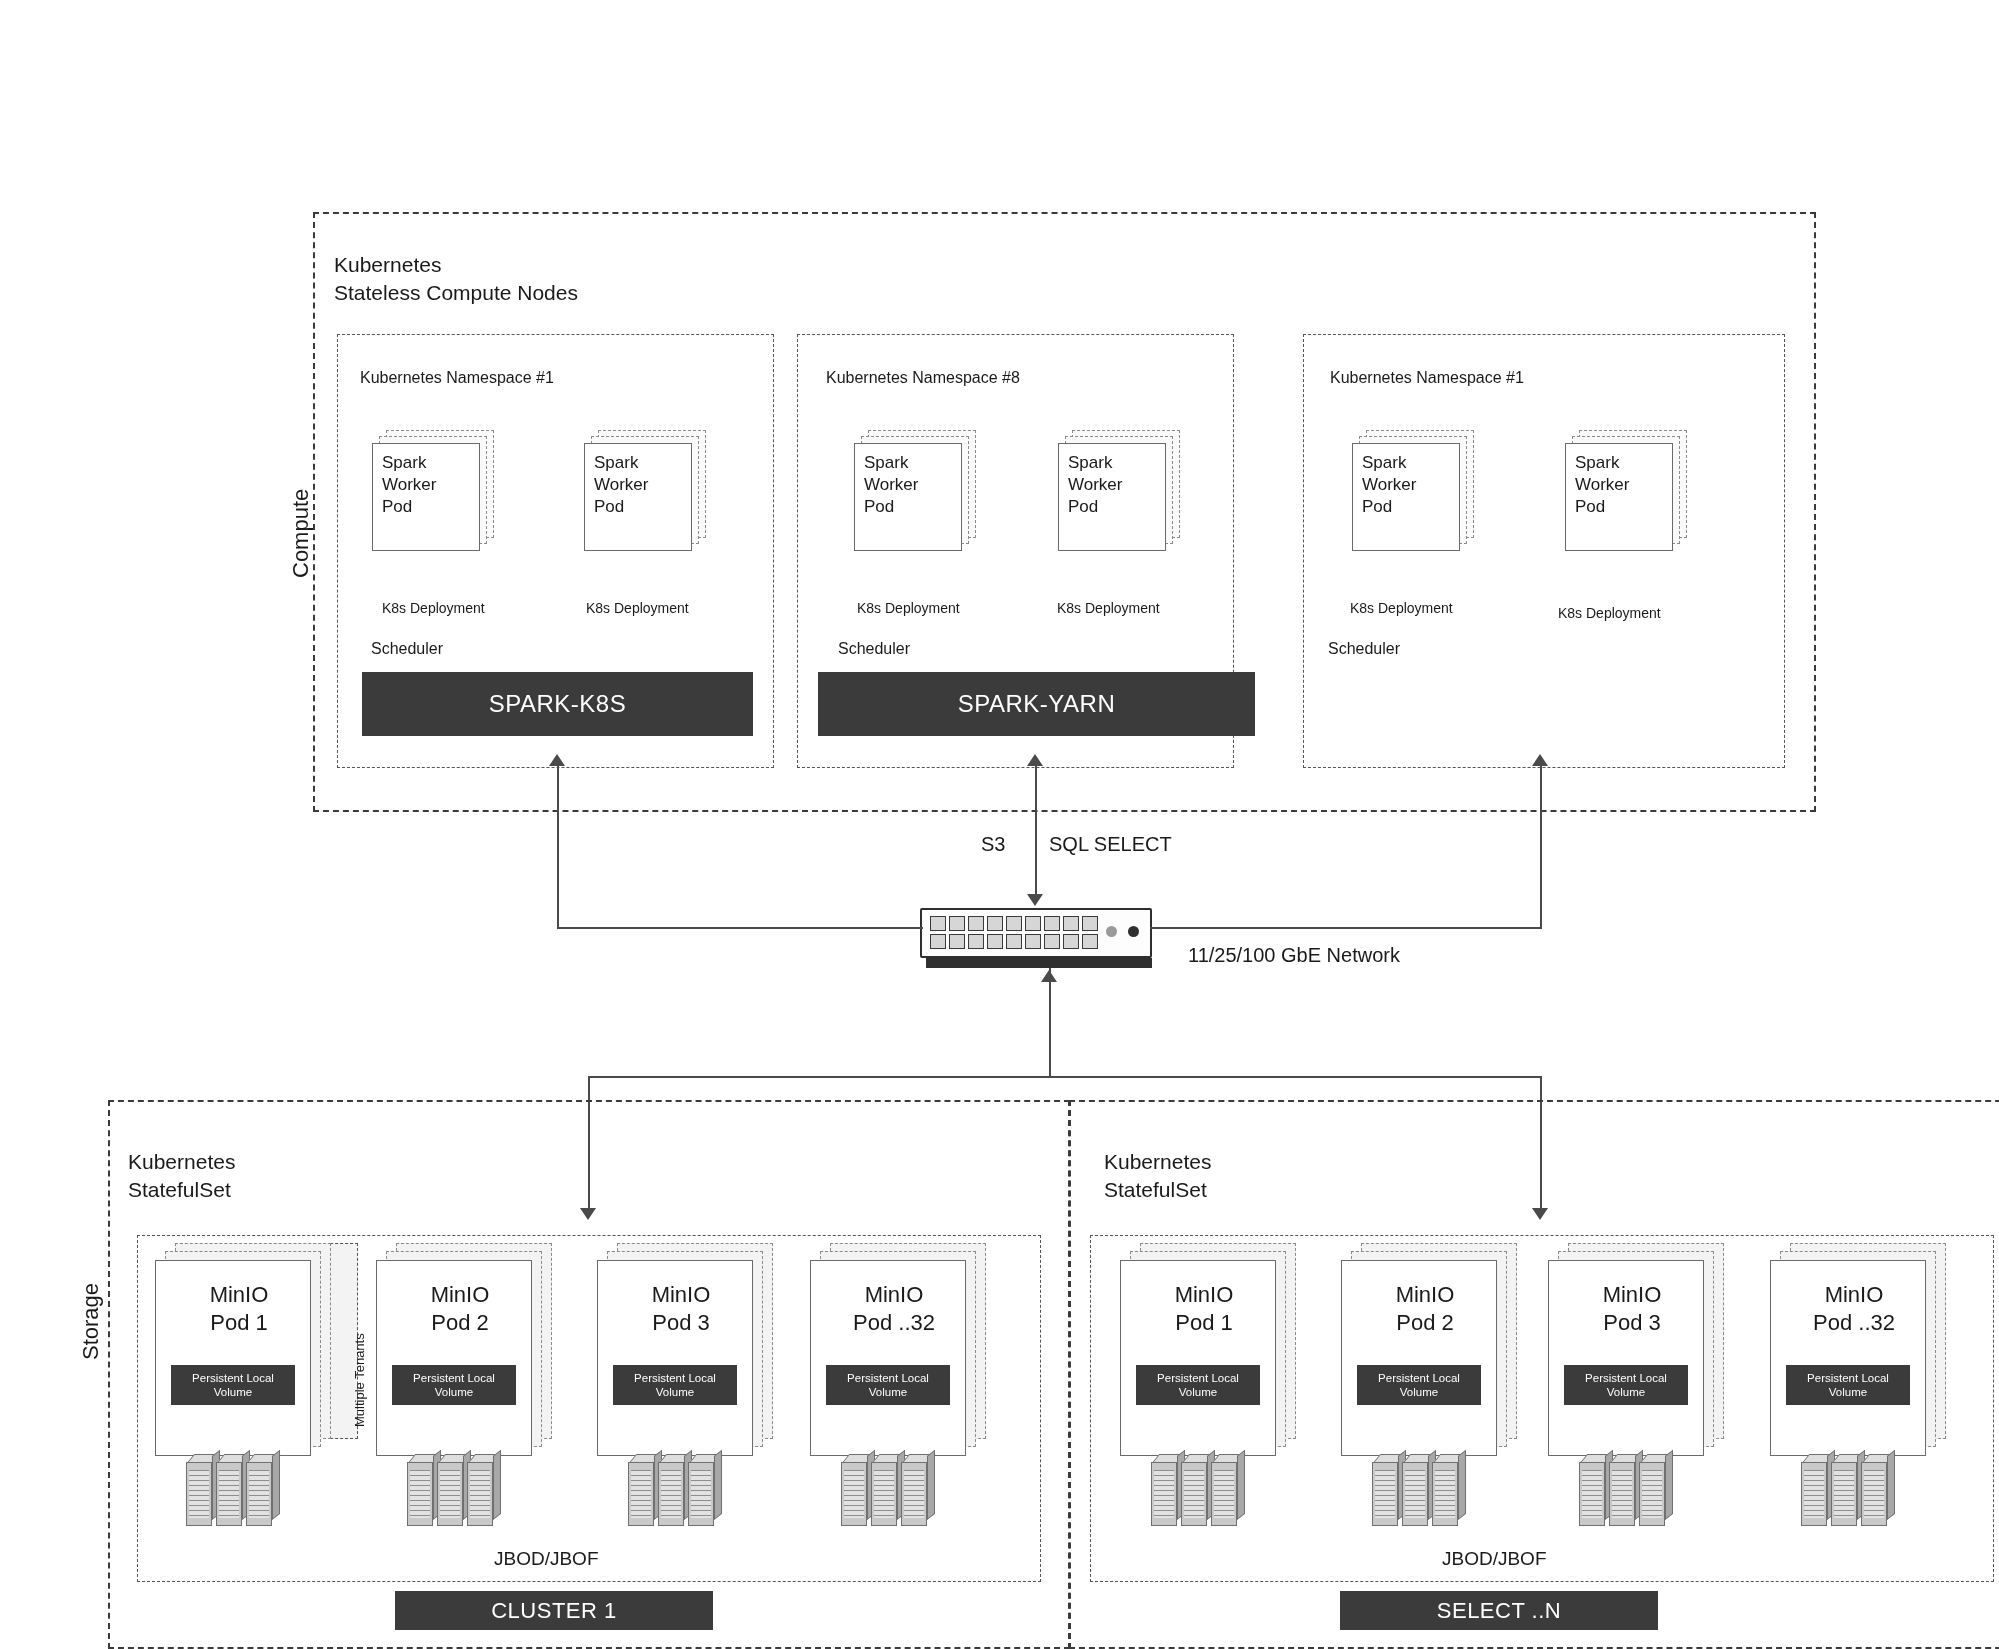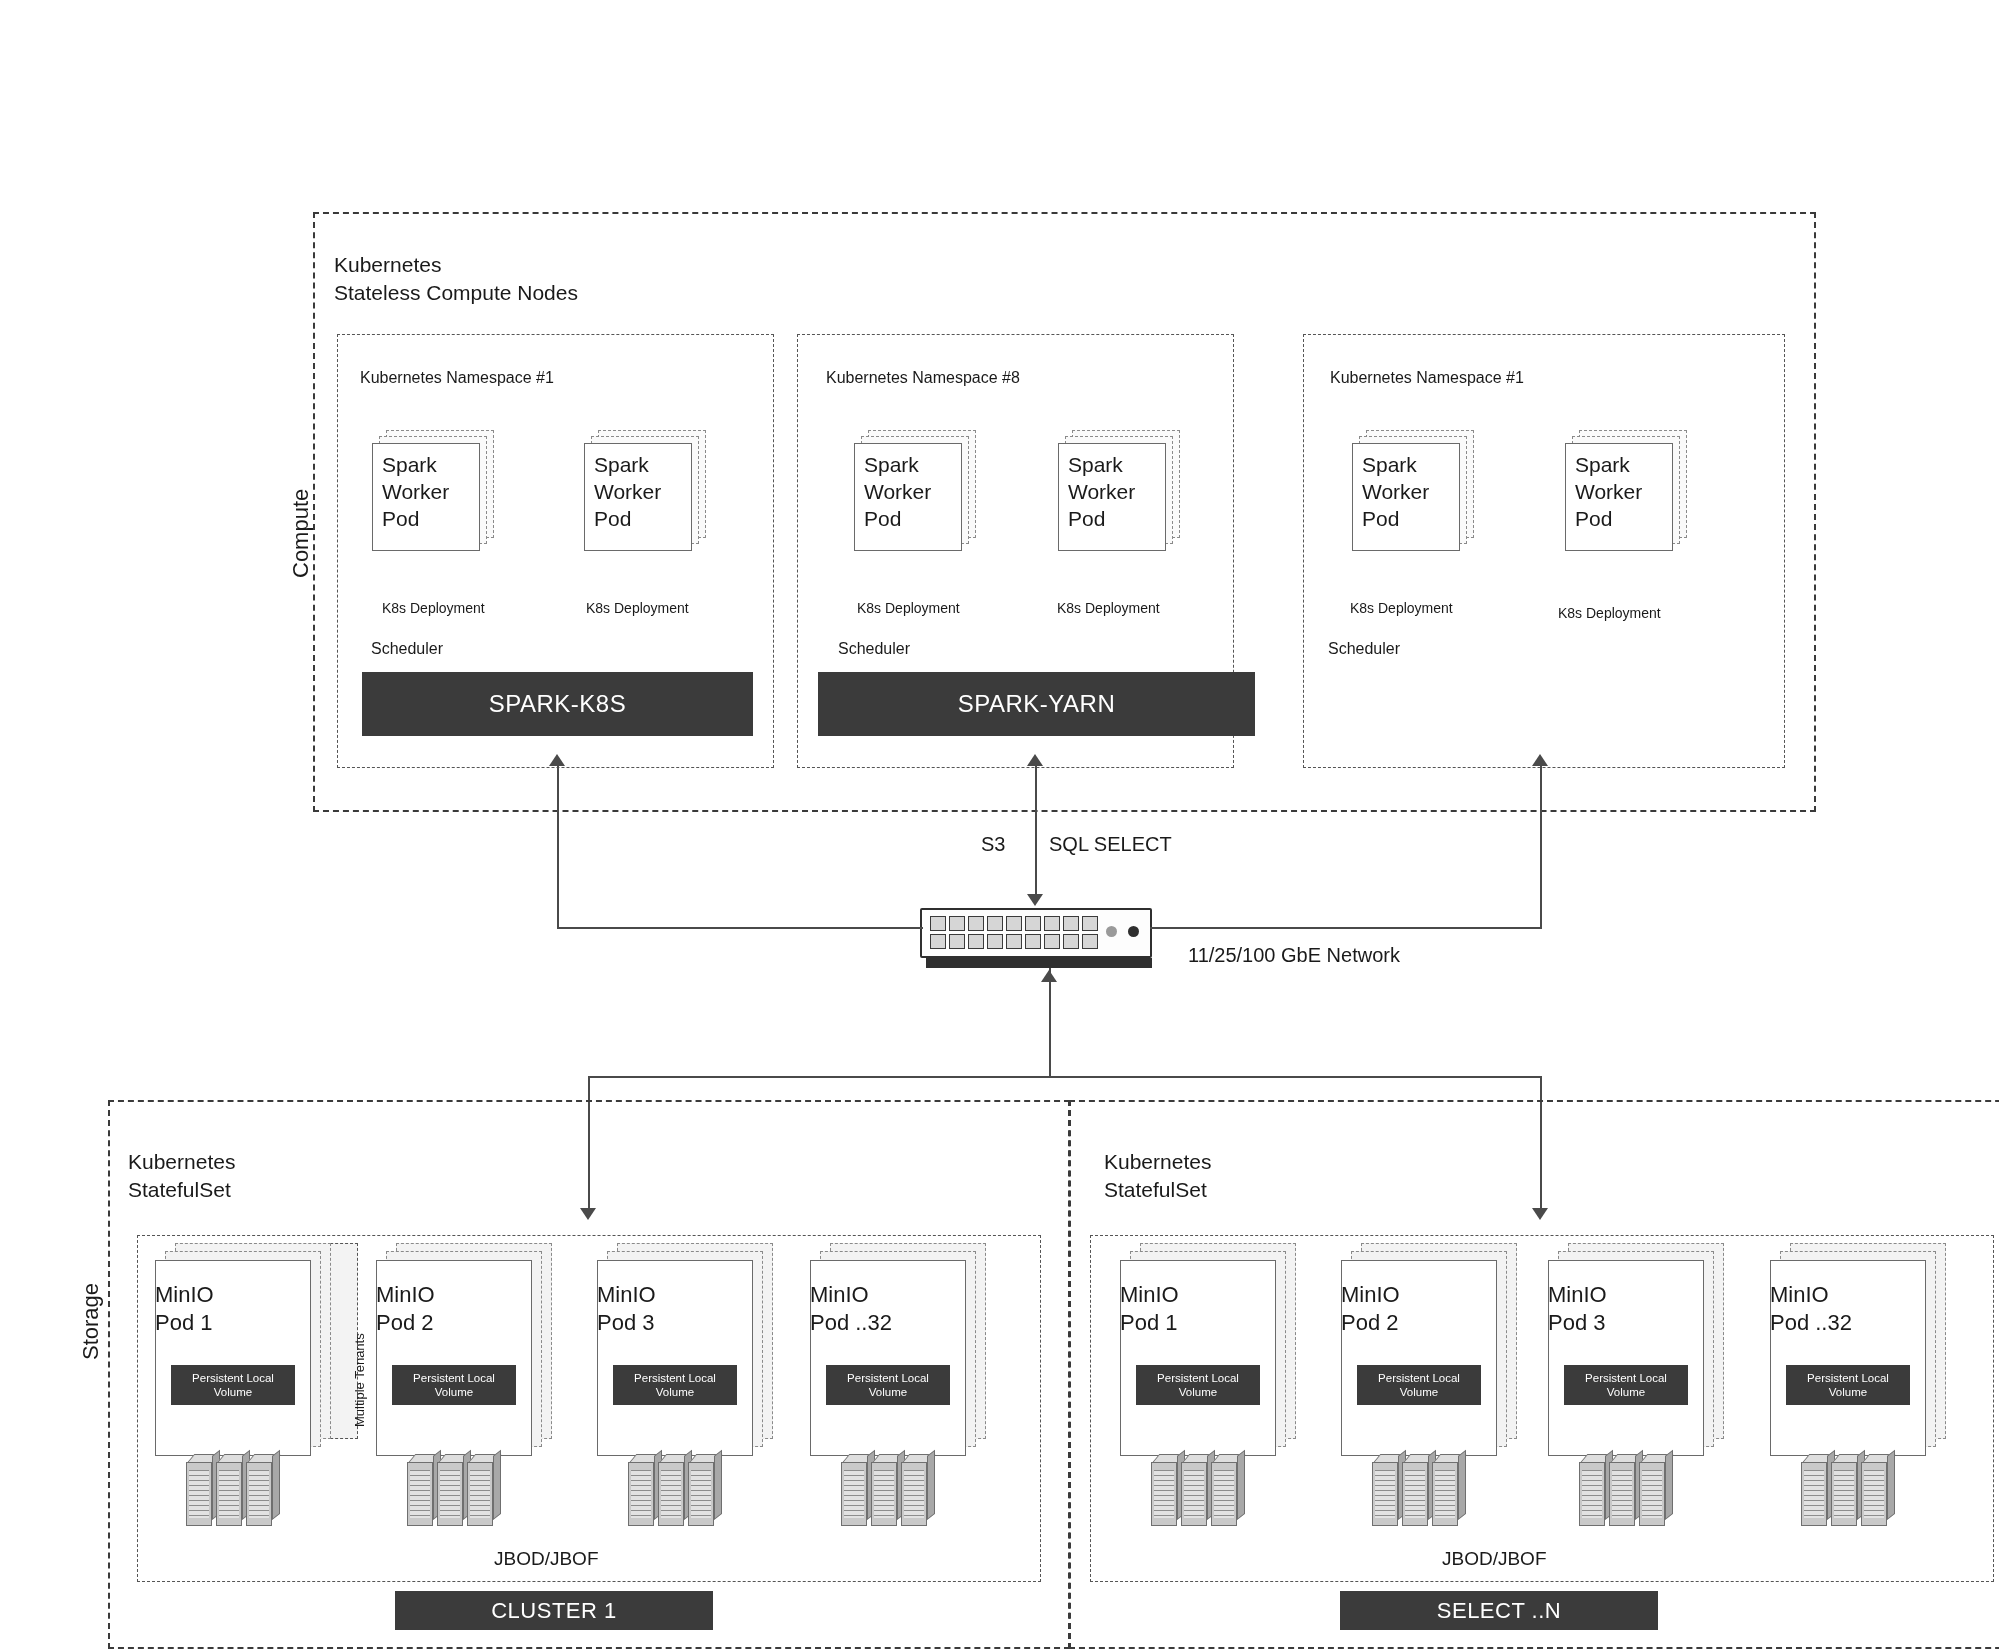--- a/index.html
+++ b/index.html
@@ -70,21 +70,21 @@
   .podstack .s2 { left: 7px;  top: 6px; width: 108px; height: 108px; }
   .podstack .s1 {
     left: 0; top: 13px; width: 108px; height: 108px;
     background: #ffffff;
     border: 1px solid #6a6a6a;
   }
   .podstack .ptext {
     position: absolute;
     left: 10px;
     top: 22px;
-    font-size: 21px;
+    font-size: 17px;
     line-height: 1.28;
     color: #1a1a1a;
     white-space: pre-line;
   }
 
   .deploy-label {
     position: absolute;
     font-size: 14px;
     color: #1a1a1a;
     white-space: nowrap;
@@ -118,20 +118,21 @@
   .miniostack .m2 { left: 10px; top: 8px; width: 156px; height: 196px; }
   .miniostack .m1 {
     left: 0; top: 17px; width: 156px; height: 196px;
     background: #ffffff; border: 1px solid #6a6a6a;
   }
   .miniostack .mtext {
     position: absolute;
     left: 0;
     top: 38px;
     width: 168px;
+    text-align: center;
     font-size: 22px;
     line-height: 1.25;
     white-space: pre-line;
     color: #1a1a1a;
   }
   .miniostack .plv {
     position: absolute;
     left: 16px;
     top: 122px;
     width: 124px;

